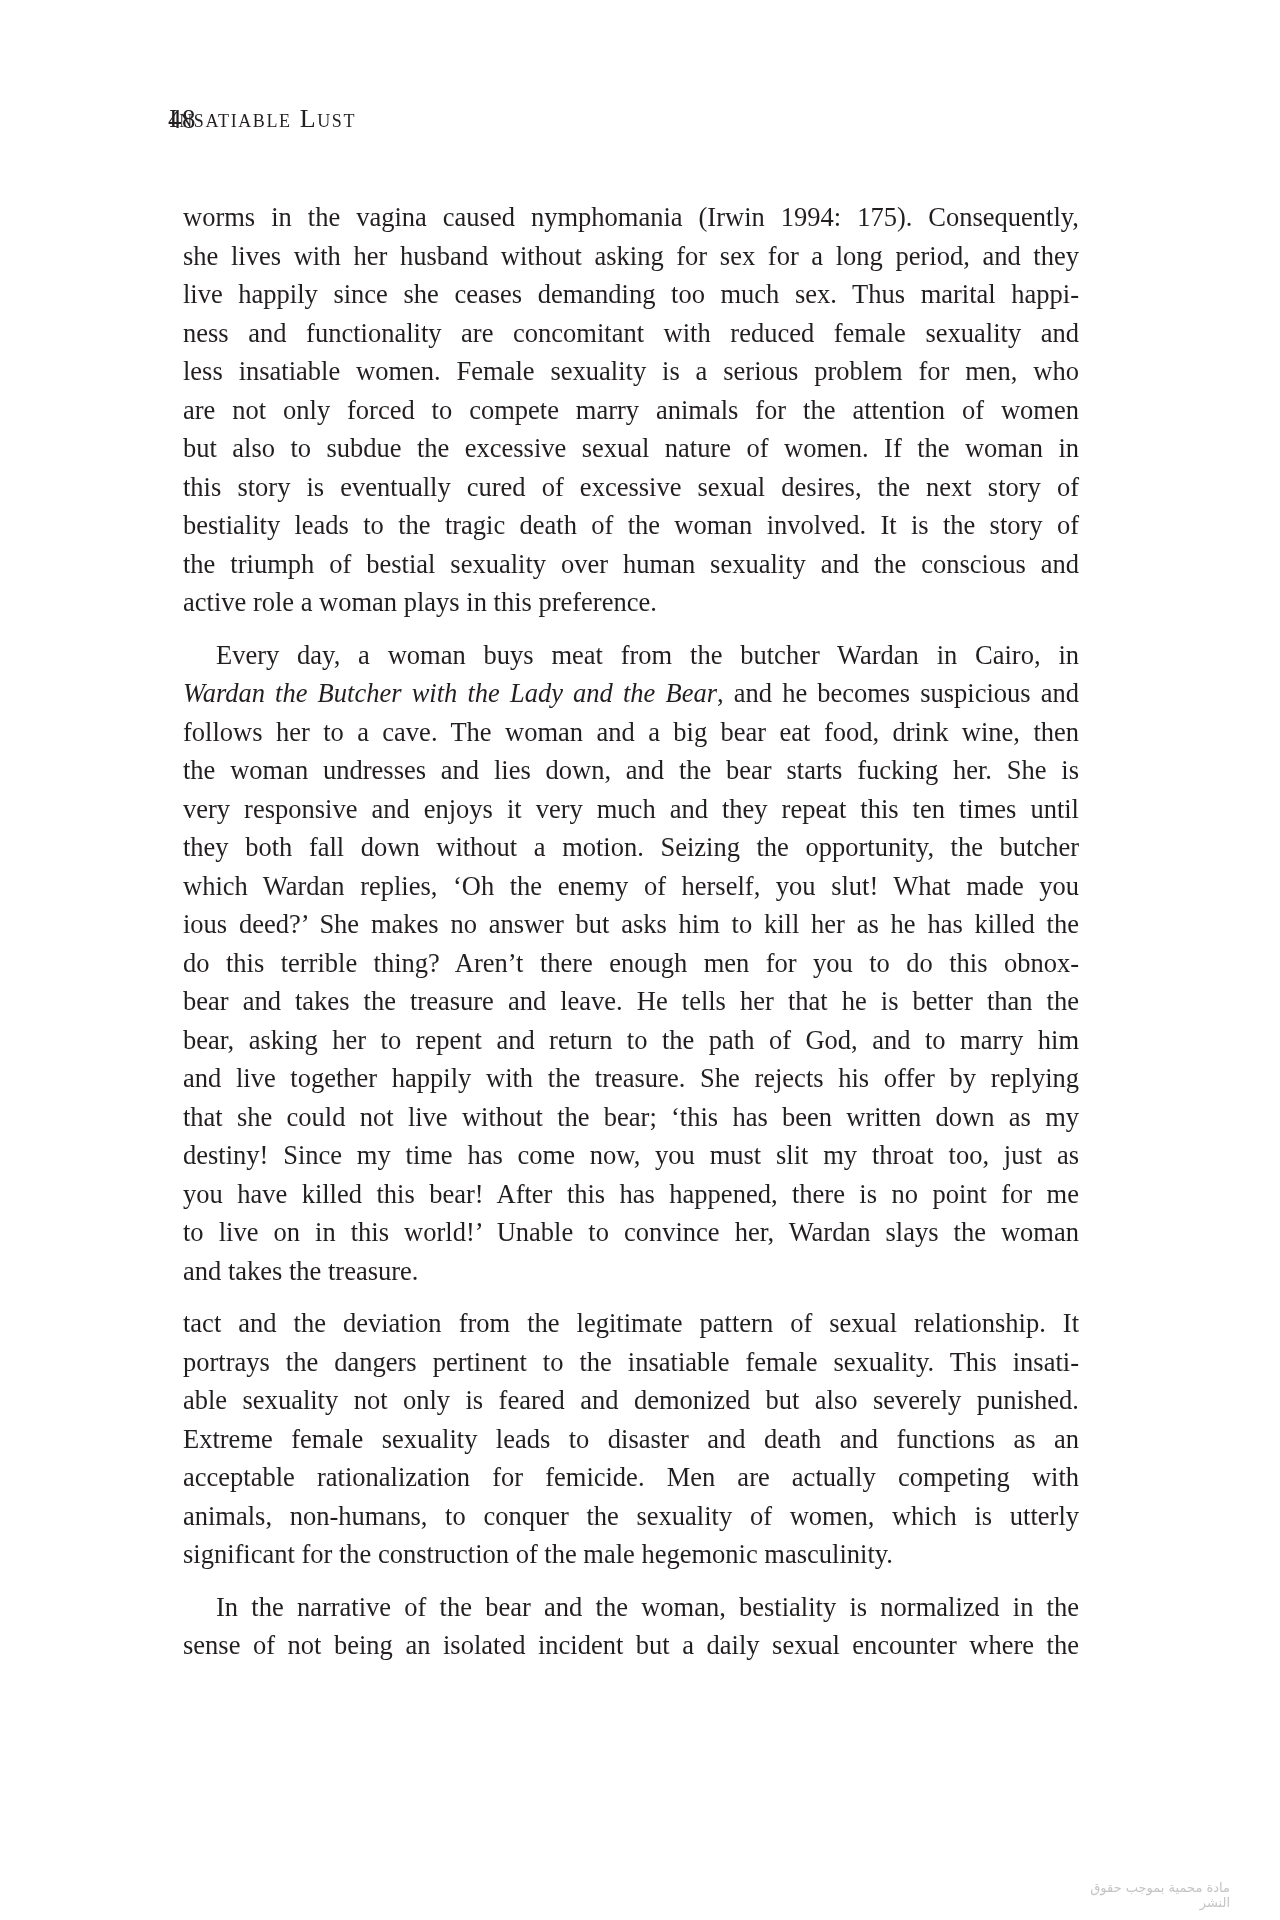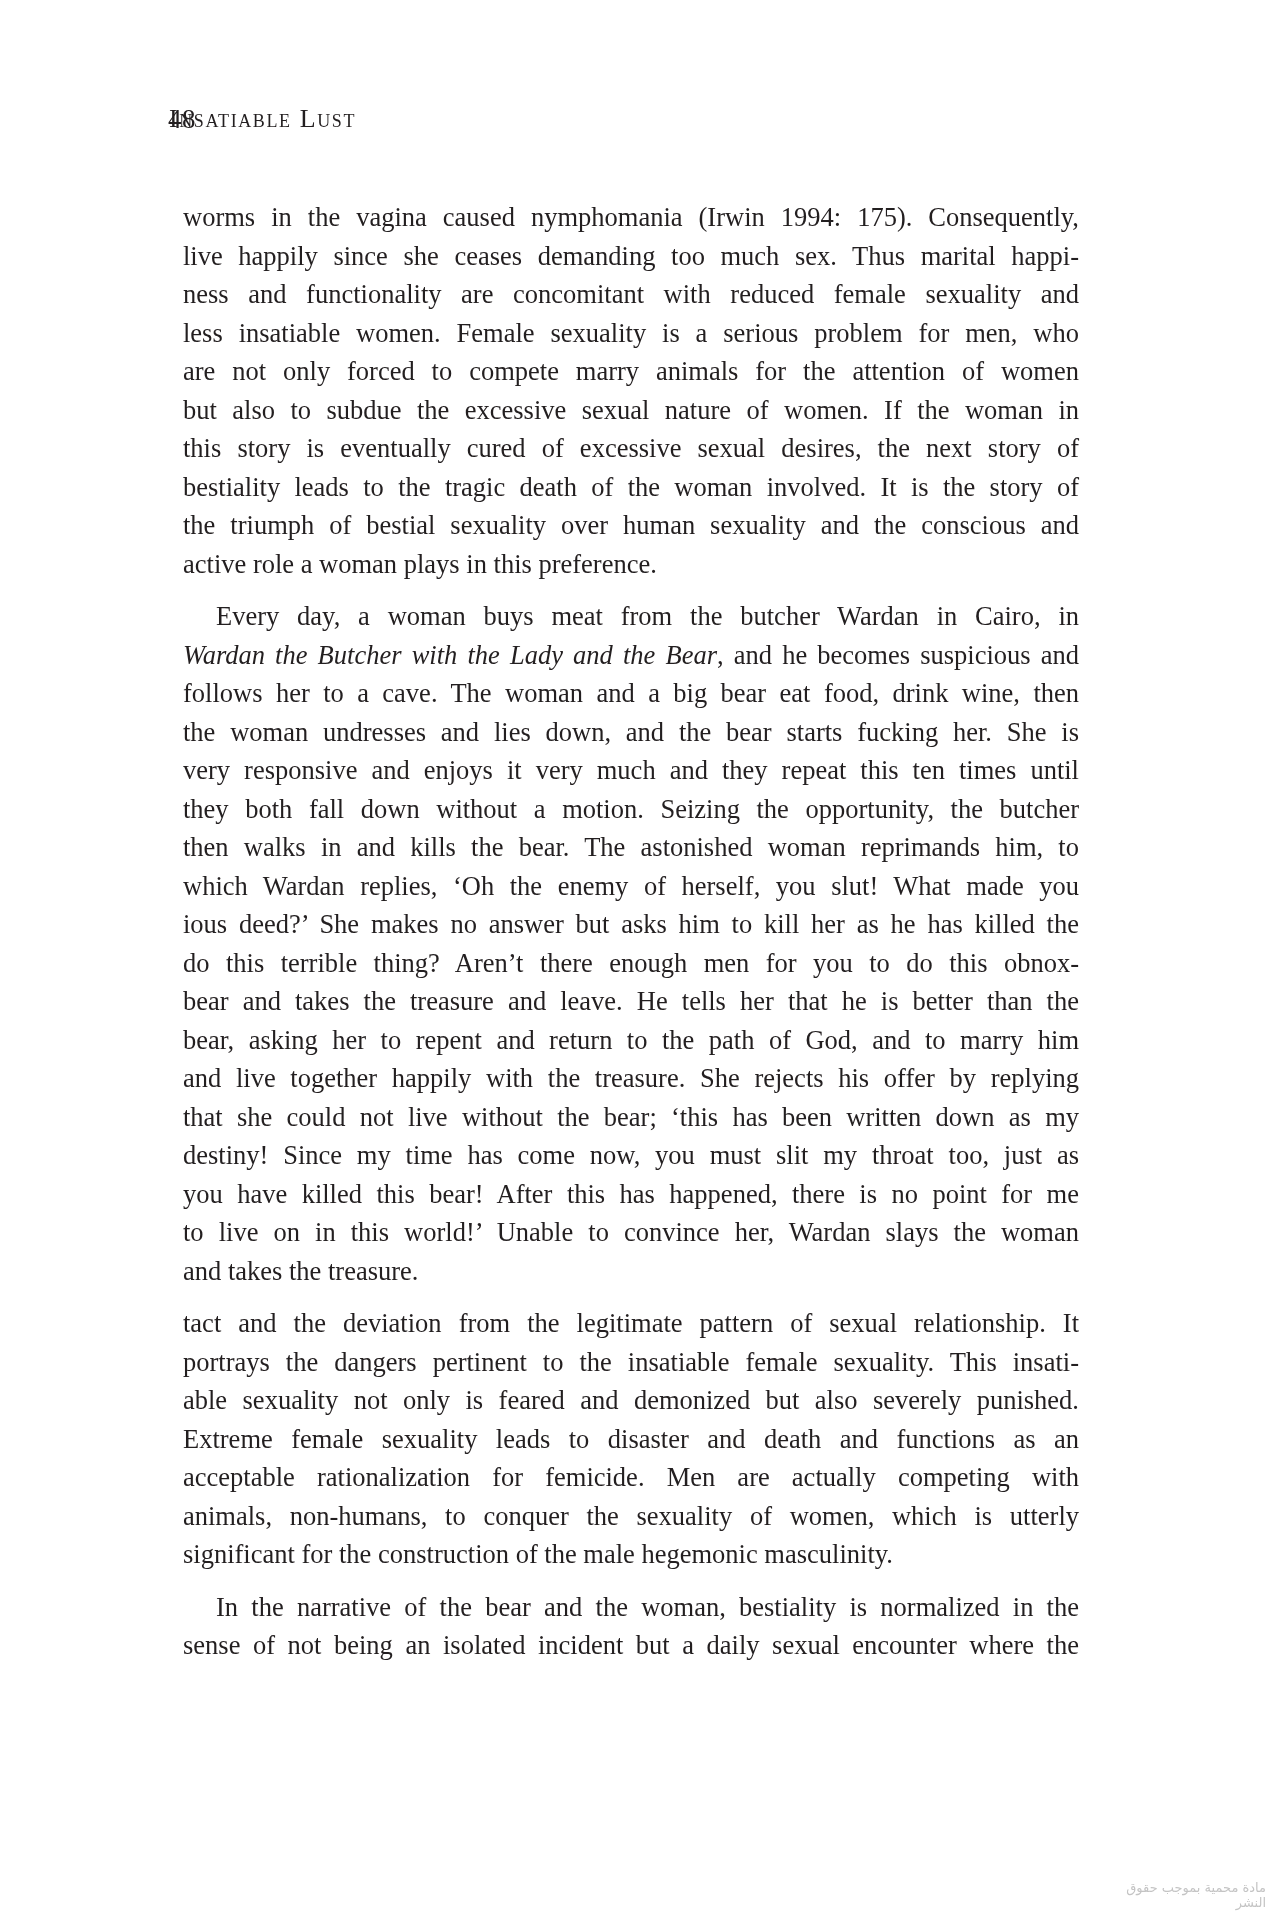--- a/index.html
+++ b/index.html
@@ -6,52 +6,52 @@
   body { width: 1280px; height: 1920px; position: relative; overflow: hidden; }
   .page { position: absolute; left: 0; top: 0; width: 1280px; height: 1920px; background: #ffffff; color: #231f20; font-family: "Liberation Serif", "DejaVu Serif", serif; }
   .folio { position: absolute; left: 168px; top: 104px; font-size: 27px; line-height: 30px; letter-spacing: 0.5px; text-align: right; }
   .running-head { position: absolute; left: 169px; width: 924px; top: 104px; text-align: left; font-size: 26px; line-height: 30px; font-variant: small-caps; letter-spacing: 1.6px; }
   .body-text { position: absolute; left: 169px; top: 184px; width: 924px; font-size: 26.5px; }
   .para { margin: 14px; padding: 0; }
   .line { display: block; height: 38.5px; line-height: 38.5px; white-space: nowrap; text-align: justify; text-align-last: justify; overflow: visible; }
   .line.last { text-align-last: left; }
   .line.indent { padding-left: 33px; }
   .it { font-style: italic; }
-  .watermark { position: absolute; left: 1096px; top: 1880px; width: 170px; text-align: right; font-family: "DejaVu Sans", sans-serif; font-size: 13px; color: #c4c4c4; direction: rtl; }
+  .watermark { position: absolute; left: 1060px; top: 1880px; width: 170px; text-align: right; font-family: "DejaVu Sans", sans-serif; font-size: 13px; color: #c4c4c4; direction: rtl; }
 </style>
 </head>
 <body>
 
 <div class="page">
   <div class="folio">48</div>
   <div class="running-head">Insatiable Lust</div>
 
   <div class="body-text">
 
     <div class="para">
       <span class="line">worms in the vagina caused nymphomania (Irwin 1994: 175). Consequently,</span>
+      <span class="line">she lives with her husband without asking for sex for a long period, and they</span>
       <span class="line">live happily since she ceases demanding too much sex. Thus marital happi-</span>
       <span class="line">ness and functionality are concomitant with reduced female sexuality and</span>
       <span class="line">less insatiable women. Female sexuality is a serious problem for men, who</span>
       <span class="line">are not only forced to compete marry animals for the attention of women</span>
       <span class="line">but also to subdue the excessive sexual nature of women. If the woman in</span>
       <span class="line">this story is eventually cured of excessive sexual desires, the next story of</span>
       <span class="line">bestiality leads to the tragic death of the woman involved. It is the story of</span>
       <span class="line">the triumph of bestial sexuality over human sexuality and the conscious and</span>
       <span class="line last">active role a woman plays in this preference.</span>
     </div>
 
     <div class="para">
       <span class="line indent">Every day, a woman buys meat from the butcher Wardan in Cairo, in</span>
       <span class="line"><span class="it">Wardan the Butcher with the Lady and the Bear</span><span>, and he becomes suspicious and</span></span>
       <span class="line">follows her to a cave. The woman and a big bear eat food, drink wine, then</span>
       <span class="line">the woman undresses and lies down, and the bear starts fucking her. She is</span>
       <span class="line">very responsive and enjoys it very much and they repeat this ten times until</span>
       <span class="line">they both fall down without a motion. Seizing the opportunity, the butcher</span>
-      <span class="line">then walks in and kills the bear. The astonished woman reprimands him, to</span>
       <span class="line">which Wardan replies, ‘Oh the enemy of herself, you slut! What made you</span>
       <span class="line">ious deed?’ She makes no answer but asks him to kill her as he has killed the</span>
       <span class="line">do this terrible thing? Aren’t there enough men for you to do this obnox-</span>
       <span class="line">bear and takes the treasure and leave. He tells her that he is better than the</span>
       <span class="line">bear, asking her to repent and return to the path of God, and to marry him</span>
       <span class="line">and live together happily with the treasure. She rejects his offer by replying</span>
       <span class="line">that she could not live without the bear; ‘this has been written down as my</span>
       <span class="line">destiny! Since my time has come now, you must slit my throat too, just as</span>
       <span class="line">you have killed this bear! After this has happened, there is no point for me</span>
       <span class="line">to live on in this world!’ Unable to convince her, Wardan slays the woman</span>

